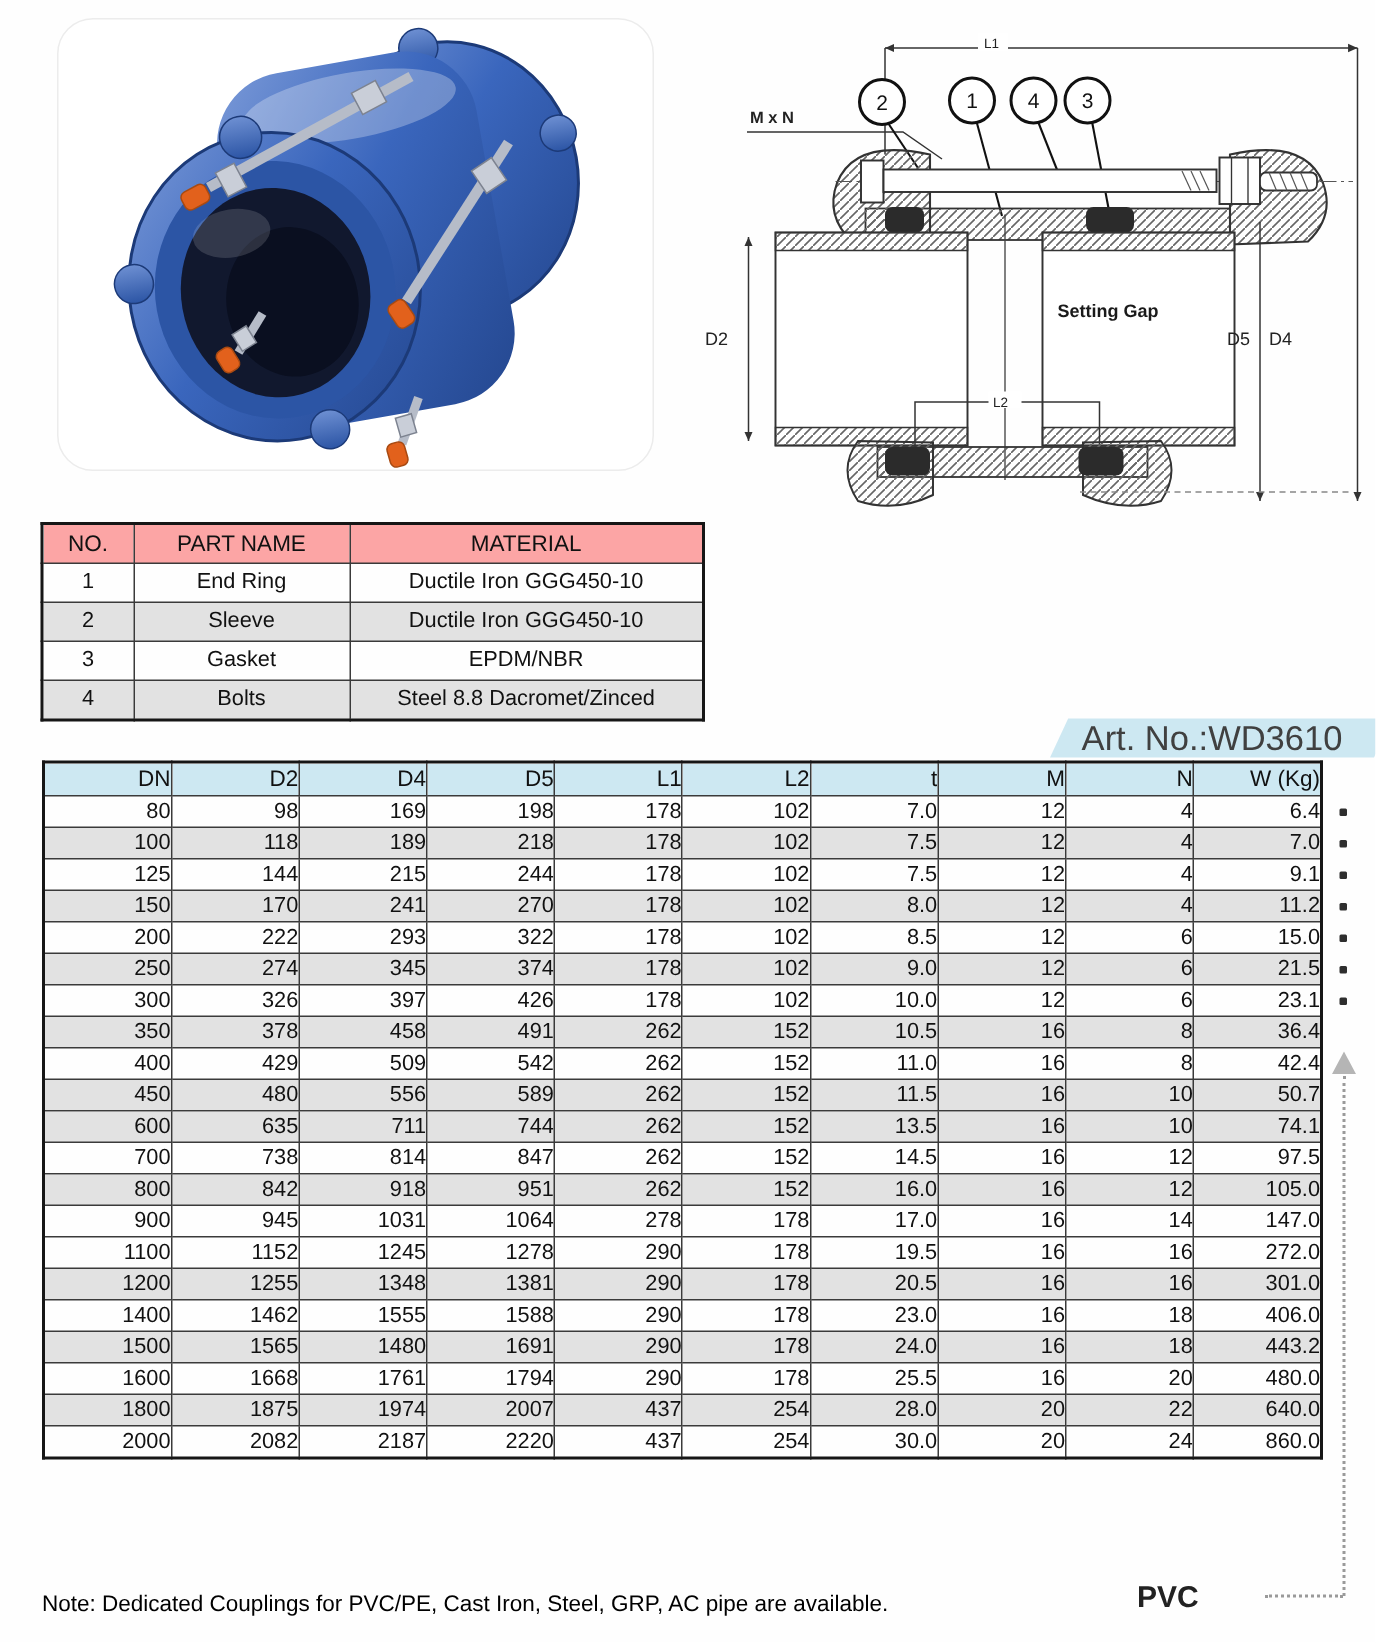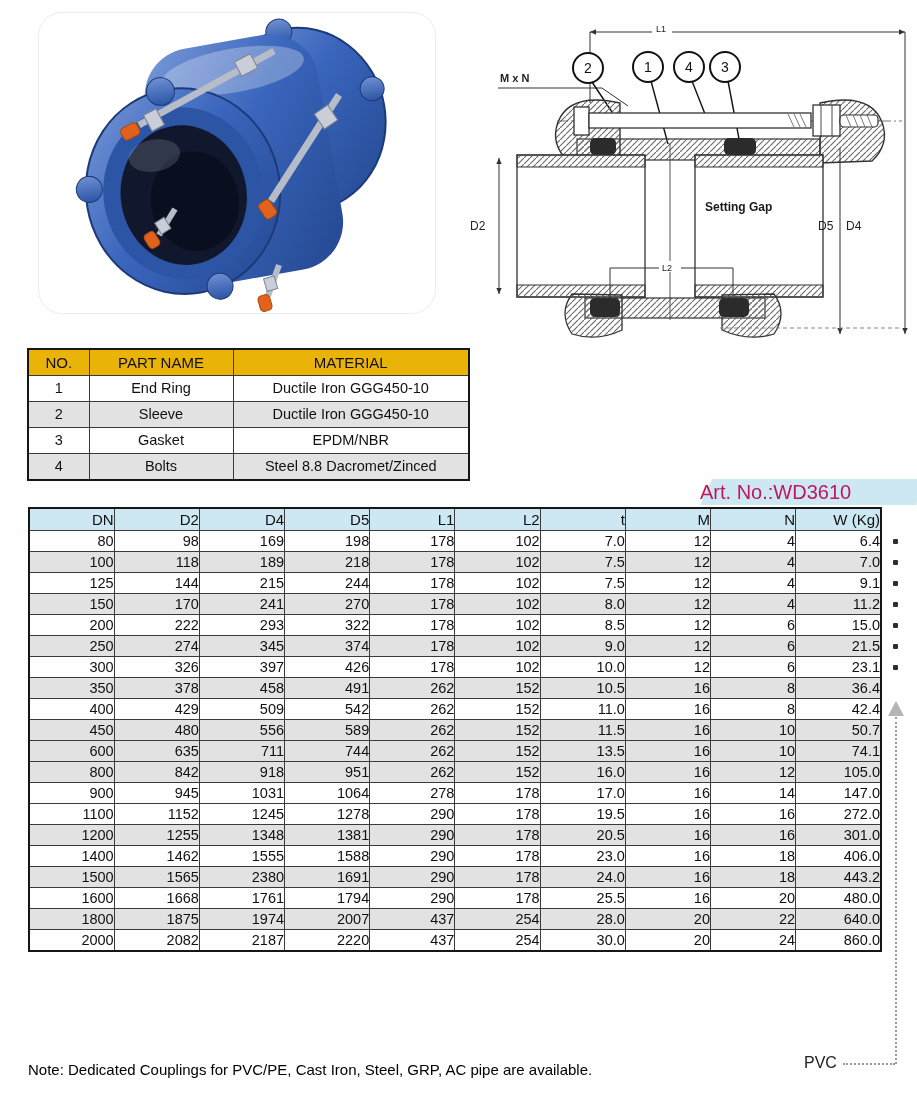--- a/index.html
+++ b/index.html
@@ -12,46 +12,46 @@
 
   
   #diagram-box{position:absolute;left:452px;top:8px;width:465px;height:340px;}
 
   
   #parts-table{position:absolute;left:27px;top:348px;width:441px;border-collapse:collapse;
                font-size:14.5px;text-align:center;table-layout:fixed;}
   #parts-table th,#parts-table td{border:1.6px solid #3a3a3a;padding:0;height:25px;line-height:25px;
                overflow:hidden;white-space:nowrap;}
   #parts-table{border:2.4px solid #161616;}
-  #parts-table thead th{background:#eab308;font-weight:400;font-size:15px;}
+  #parts-table thead th{background:#fca5a5;font-weight:400;font-size:15px;}
   #parts-table tbody tr.alt td{background:#e2e2e2;}
   #parts-table col.c0{width:61px;} #parts-table col.c1{width:144px;} #parts-table col.c2{width:236px;}
 
   
   #artno{position:absolute;left:700px;top:479px;width:216px;height:26px;}
   #artno .bg{position:absolute;inset:0;background:#cde8f2;transform:skewX(-25deg);transform-origin:bottom left;}
-  #artno .txt{position:relative;display:block;font-size:20px;line-height:26px;color:#be185d;}
+  #artno .txt{position:relative;display:block;text-align:center;font-size:23px;line-height:26px;color:#404040;}
 
   
   #dim-table{position:absolute;left:28px;top:507px;width:854px;border-collapse:collapse;
              font-size:14.5px;text-align:right;table-layout:fixed;border:2.4px solid #161616;}
   #dim-table th,#dim-table td{border:1.5px solid #3a3a3a;padding:0;overflow:hidden;white-space:nowrap;}
   #dim-table thead th{background:#cde8f2;font-weight:400;font-size:15px;height:21px;line-height:21px;}
   #dim-table tbody td{height:20px;line-height:20px;}
   #dim-table tbody tr.alt td{background:#e2e2e2;}
 
   .star-dot{position:absolute;left:893px;width:5px;height:5px;background:#2e2e2e;border-radius:1px;}
 
   
   #pvc-vline{position:absolute;left:895px;top:717px;height:347px;border-left:2px dotted #9a9a9a;}
   #pvc-arrow{position:absolute;left:888px;top:701px;width:0;height:0;
              border-left:8px solid transparent;border-right:8px solid transparent;
              border-bottom:15px solid #b5b5b5;}
   #pvc-hline{position:absolute;left:843px;top:1063px;width:52px;border-top:2px dotted #9a9a9a;}
-  #pvc-label{position:absolute;left:804px;top:1054px;font-size:16px;color:#222;}
+  #pvc-label{position:absolute;left:758px;top:1054px;font-size:20px;color:#222;font-weight:bold;}
 
   #note{position:absolute;left:28px;top:1061px;font-size:15px;color:#000000;}
 
   svg text{font-family:"Liberation Sans", sans-serif;}
 </style>
 </head>
 <body>
 
 <div id="page">
 
@@ -378,20 +378,32 @@
           <td>635</td>
           <td>711</td>
           <td>744</td>
           <td>262</td>
           <td>152</td>
           <td>13.5</td>
           <td>16</td>
           <td>10</td>
           <td>74.1</td>
         </tr>
+        <tr>
+          <td>700</td>
+          <td>738</td>
+          <td>814</td>
+          <td>847</td>
+          <td>262</td>
+          <td>152</td>
+          <td>14.5</td>
+          <td>16</td>
+          <td>12</td>
+          <td>97.5</td>
+        </tr>
         <tr class="alt">
           <td>800</td>
           <td>842</td>
           <td>918</td>
           <td>951</td>
           <td>262</td>
           <td>152</td>
           <td>16.0</td>
           <td>16</td>
           <td>12</td>
@@ -441,21 +453,21 @@
           <td>290</td>
           <td>178</td>
           <td>23.0</td>
           <td>16</td>
           <td>18</td>
           <td>406.0</td>
         </tr>
         <tr class="alt">
           <td>1500</td>
           <td>1565</td>
-          <td>2380</td>
+          <td>1480</td>
           <td>1691</td>
           <td>290</td>
           <td>178</td>
           <td>24.0</td>
           <td>16</td>
           <td>18</td>
           <td>443.2</td>
         </tr>
         <tr>
           <td>1600</td>

